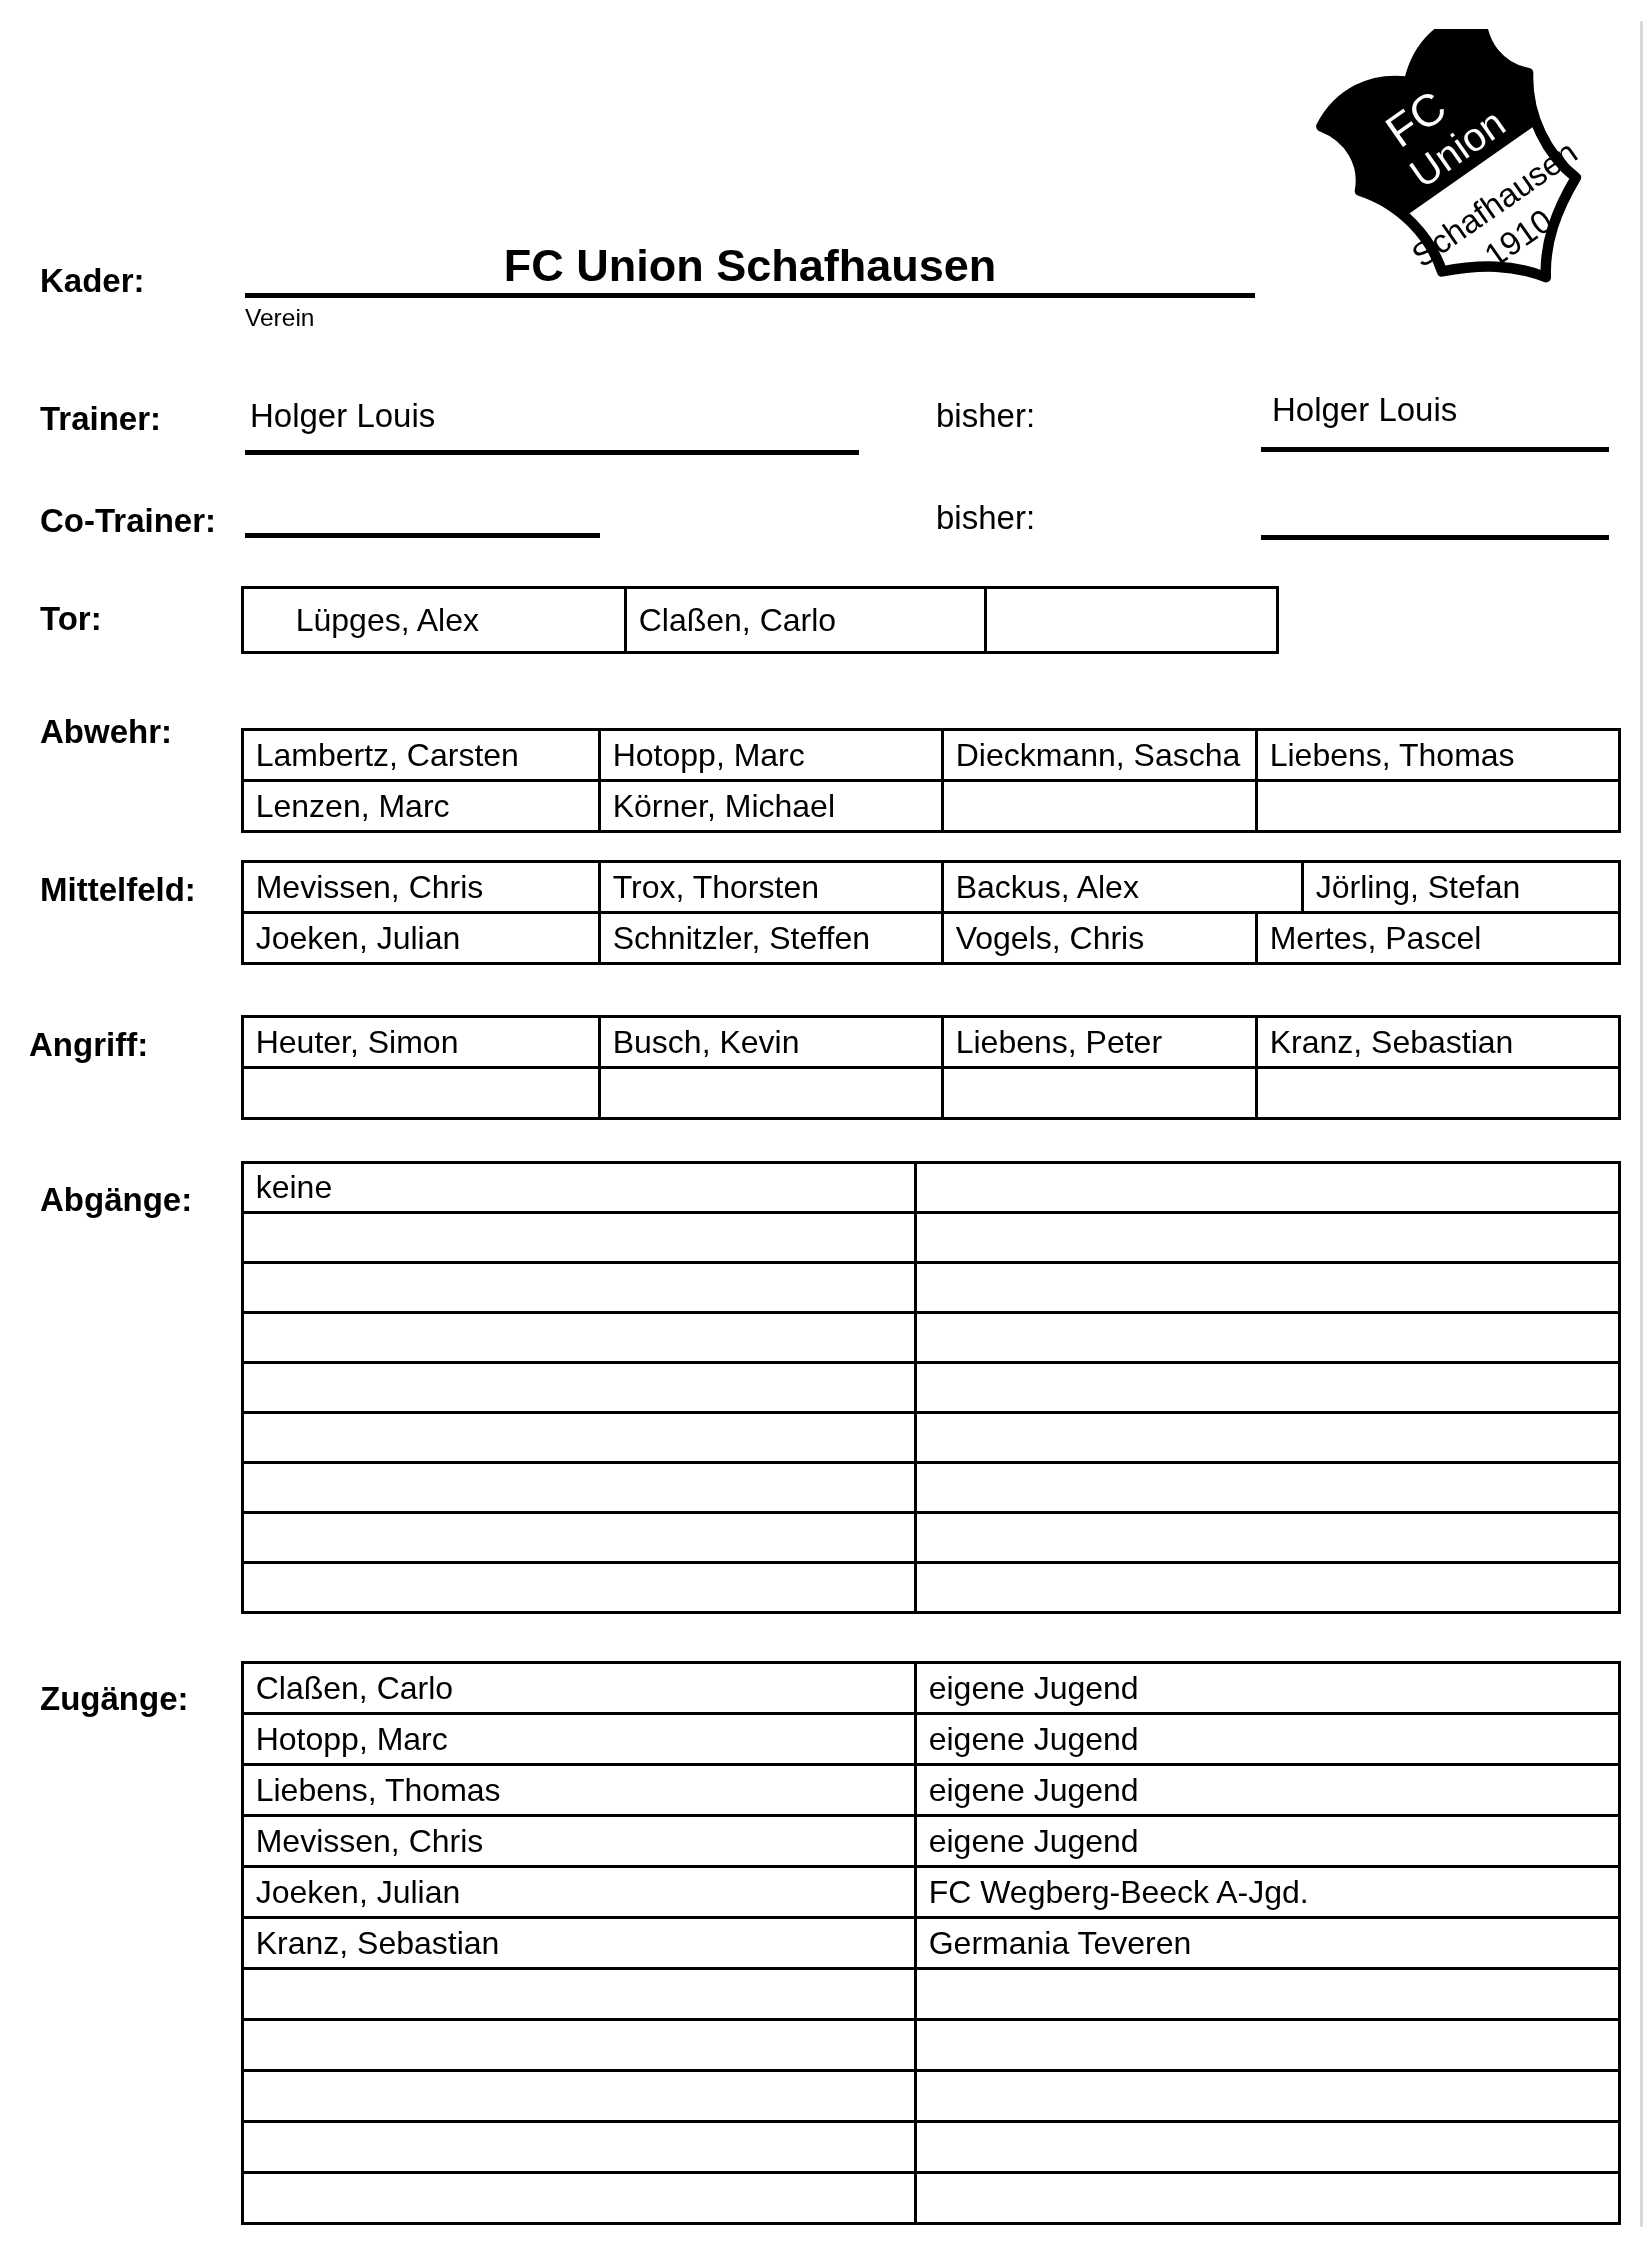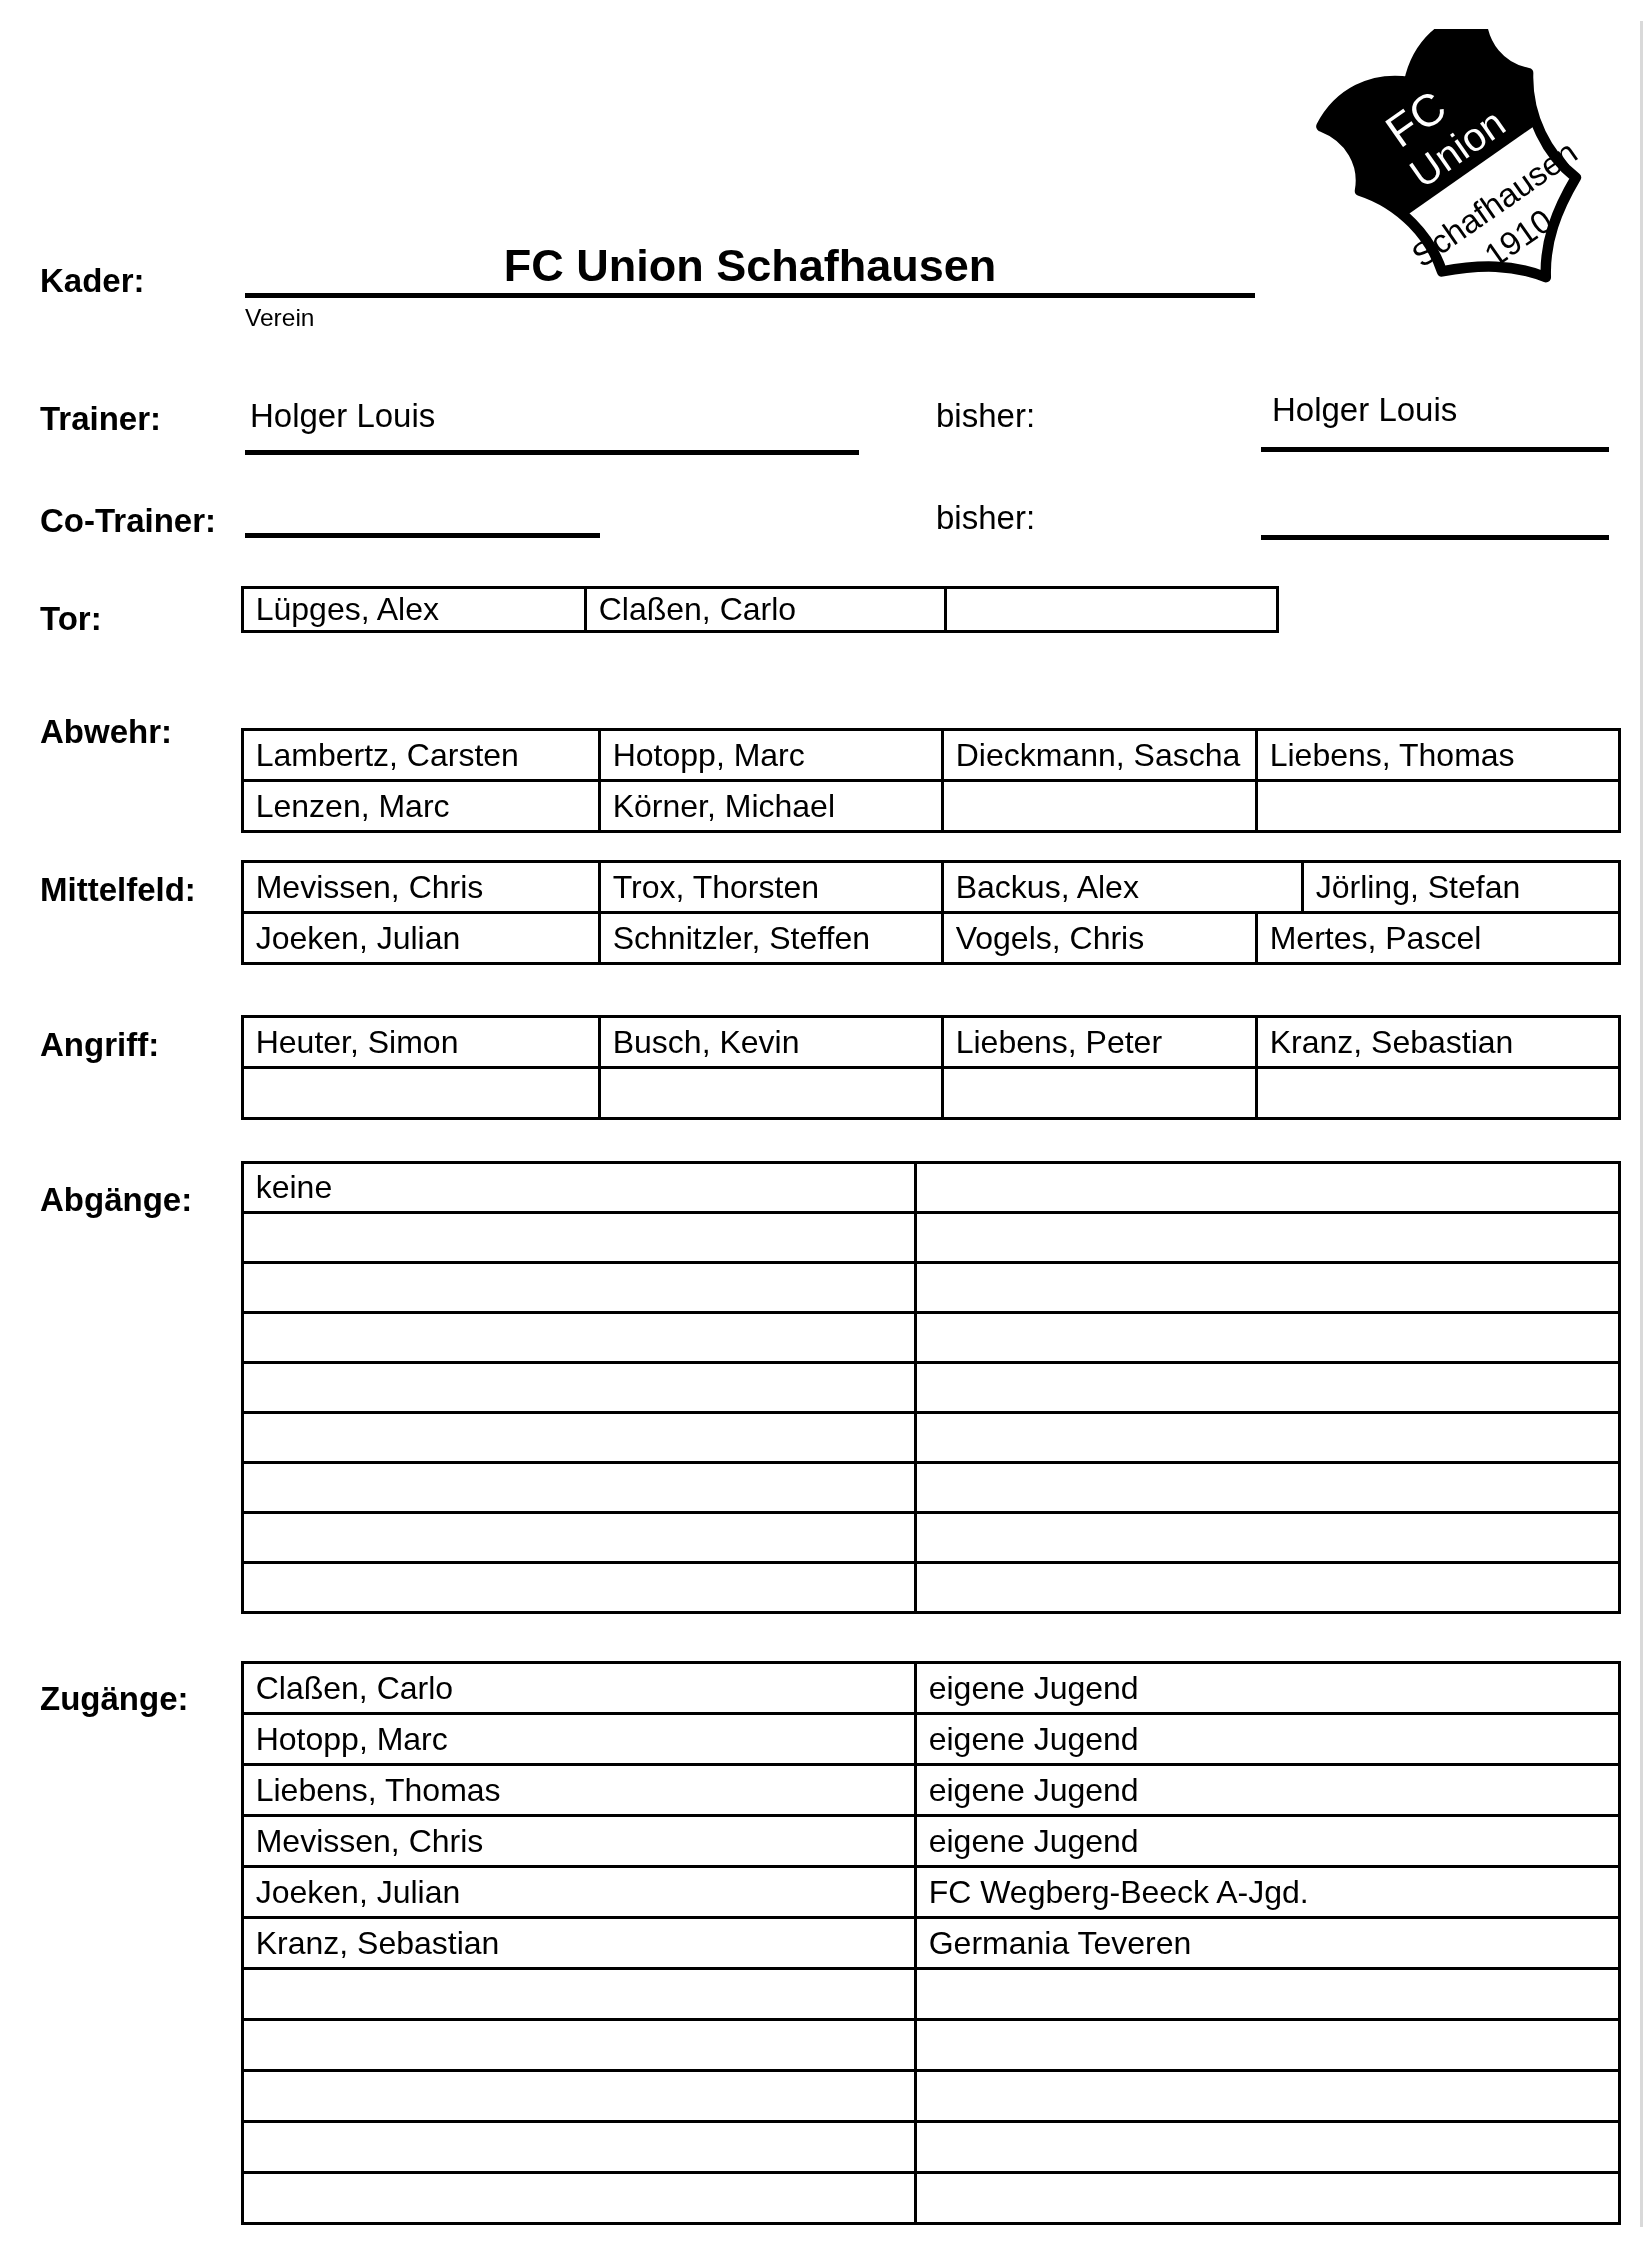--- a/index.html
+++ b/index.html
@@ -14,21 +14,21 @@
     font-size:45px;font-weight:bold;white-space:nowrap;}
   #title-line{position:absolute;left:245px;top:293px;width:1010px;height:5.3px;background:#000;}
   #verein-label{position:absolute;left:245px;top:304px;width:1010px;font-size:24.5px;}
   .table{position:absolute;box-sizing:border-box;border:3.7px solid #000;background:#fff;
     display:flex;flex-direction:column;}
   .trow{display:flex;border-bottom:3.2px solid #000;}
   .trow:last-child{border-bottom:none;}
   .tcell{box-sizing:border-box;border-right:3.2px solid #000;display:flex;align-items:center;
     padding-left:11.7px;font-size:32px;overflow:hidden;white-space:nowrap;}
   .tcell:last-child{border-right:none;}
-  .h92 .trow{height:41px;}
+  .h92 .trow{height:62px;padding-left:40px;}
   .h91 .trow{height:48px;}
   .h89 .trow{height:47px;}
   #tbl-tor{left:241px;top:586px;width:1038px;}
   #tbl-abwehr{left:241px;top:703px;width:1380px;margin-top:25px;}
   #tbl-mittelfeld{left:241px;top:860px;width:1380px;}
   #tbl-angriff{left:241px;top:1015px;width:1380px;}
   #tbl-abgaenge{left:241px;top:1161px;width:1380px;}
   #tbl-zugaenge{left:241px;top:1661px;width:1380px;}
   #club-logo{position:absolute;left:1313px;top:29px;}
   #scan-edge{position:absolute;right:4.3px;top:21px;width:2.7px;height:2206px;background:#c9c9c9;opacity:.7;}
@@ -109,21 +109,21 @@
         <div class="tcell" style="flex: 0 0 314px;">Jörling, Stefan</div>
       </div>
       <div class="trow">
         <div class="tcell" style="flex: 0 0 357px;">Joeken, Julian</div>
         <div class="tcell" style="flex: 0 0 343px;">Schnitzler, Steffen</div>
         <div class="tcell" style="flex: 0 0 314px;">Vogels, Chris</div>
         <div class="tcell" style="flex: 1 1 auto;">Mertes, Pascel</div>
       </div>
     </div>
 
-  <div class="flabel" style="left:40px;top:1026px;">Angriff:</div>
+  <div class="flabel" style="left:29px;top:1026px;">Angriff:</div>
   <div id="tbl-angriff" class="table h91">
       <div class="trow">
         <div class="tcell" style="flex: 0 0 357px;">Heuter, Simon</div>
         <div class="tcell" style="flex: 0 0 343px;">Busch, Kevin</div>
         <div class="tcell" style="flex: 0 0 314px;">Liebens, Peter</div>
         <div class="tcell" style="flex: 1 1 auto;">Kranz, Sebastian</div>
       </div>
       <div class="trow">
         <div class="tcell" style="flex: 0 0 357px;"></div>
         <div class="tcell" style="flex: 0 0 343px;"></div>

